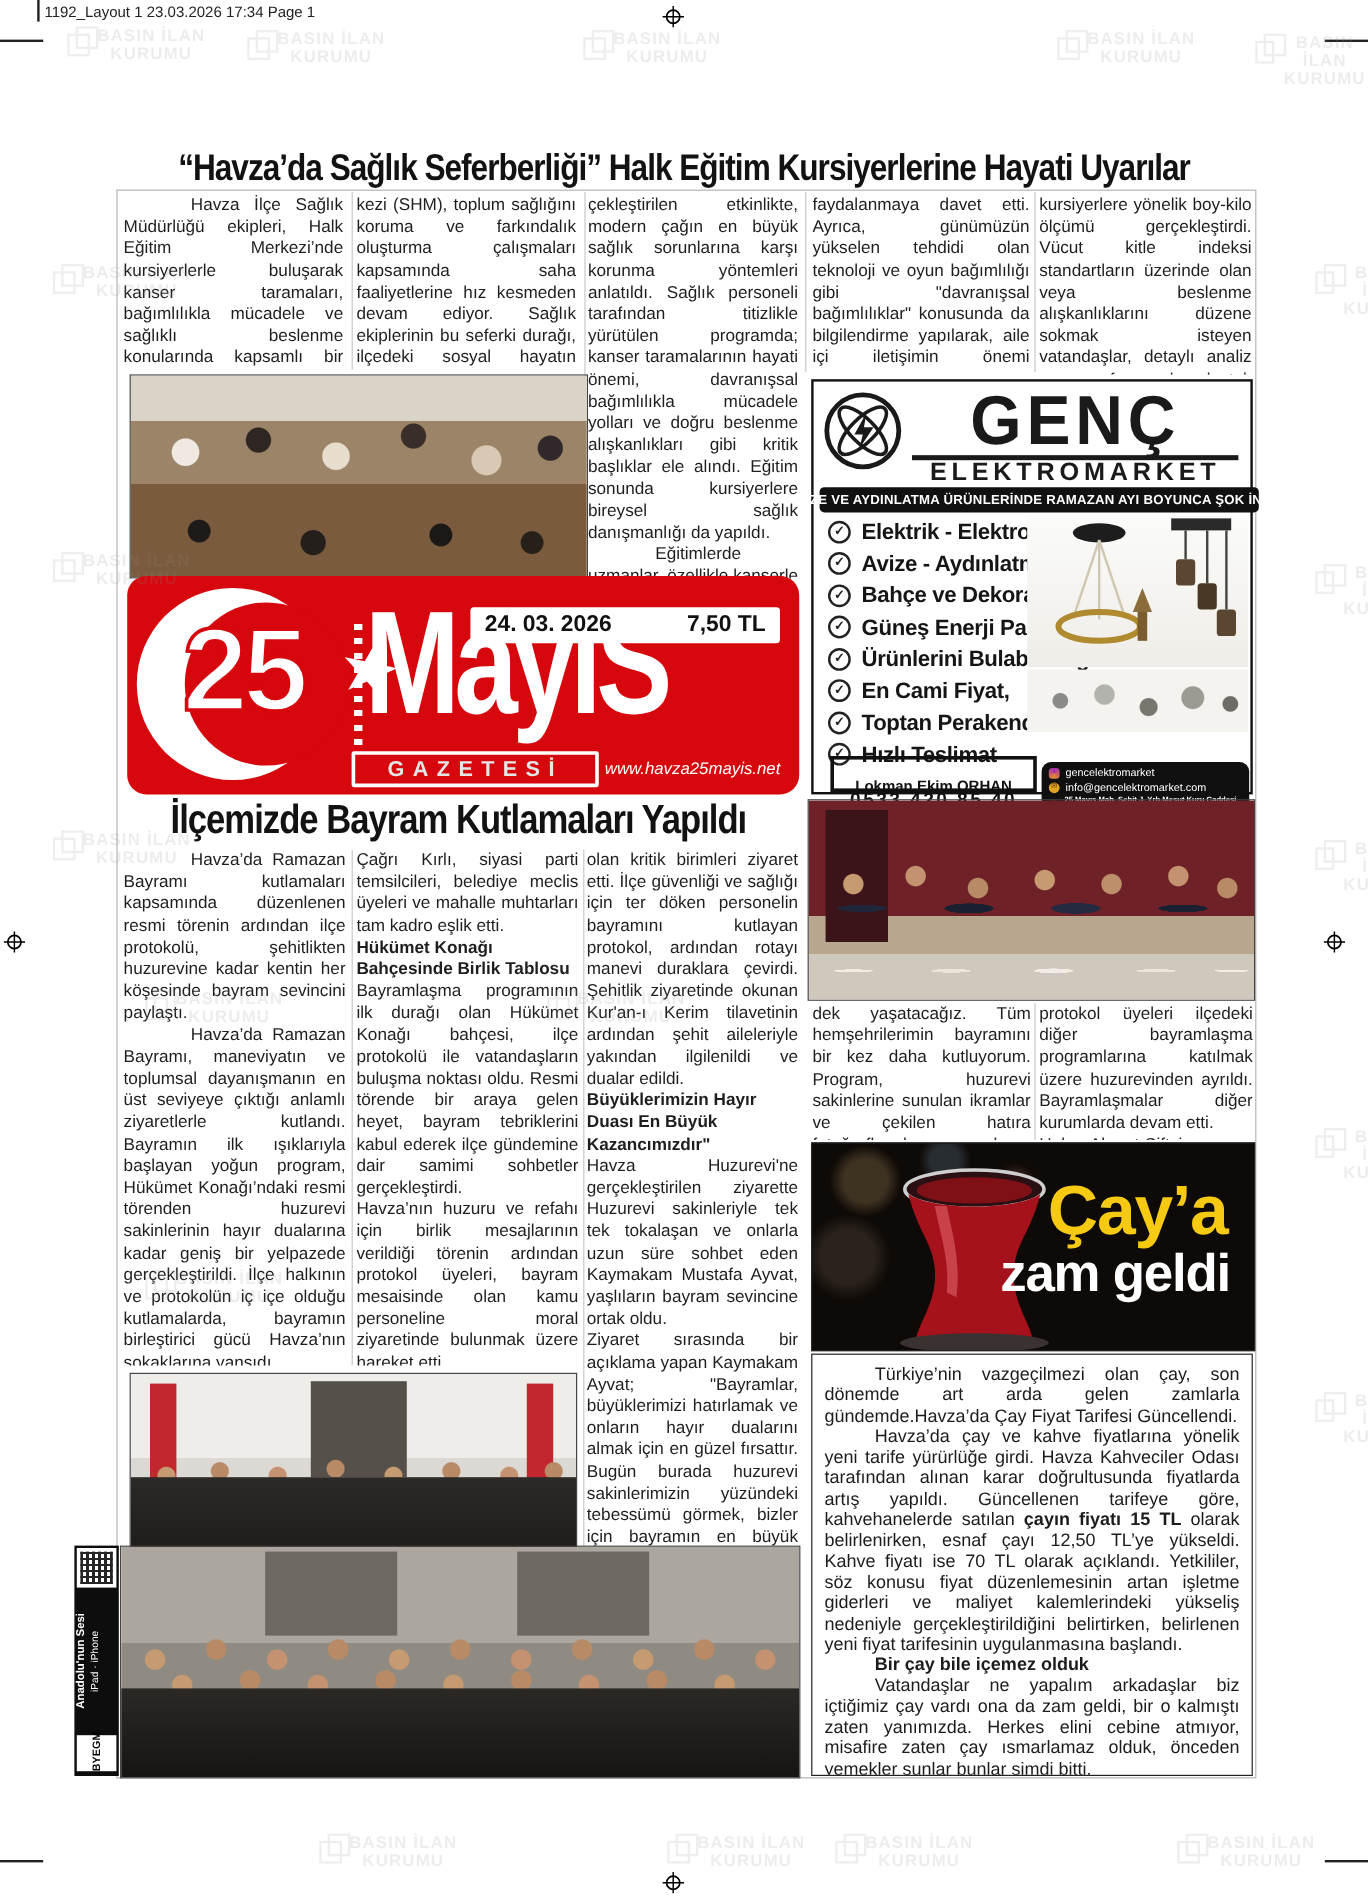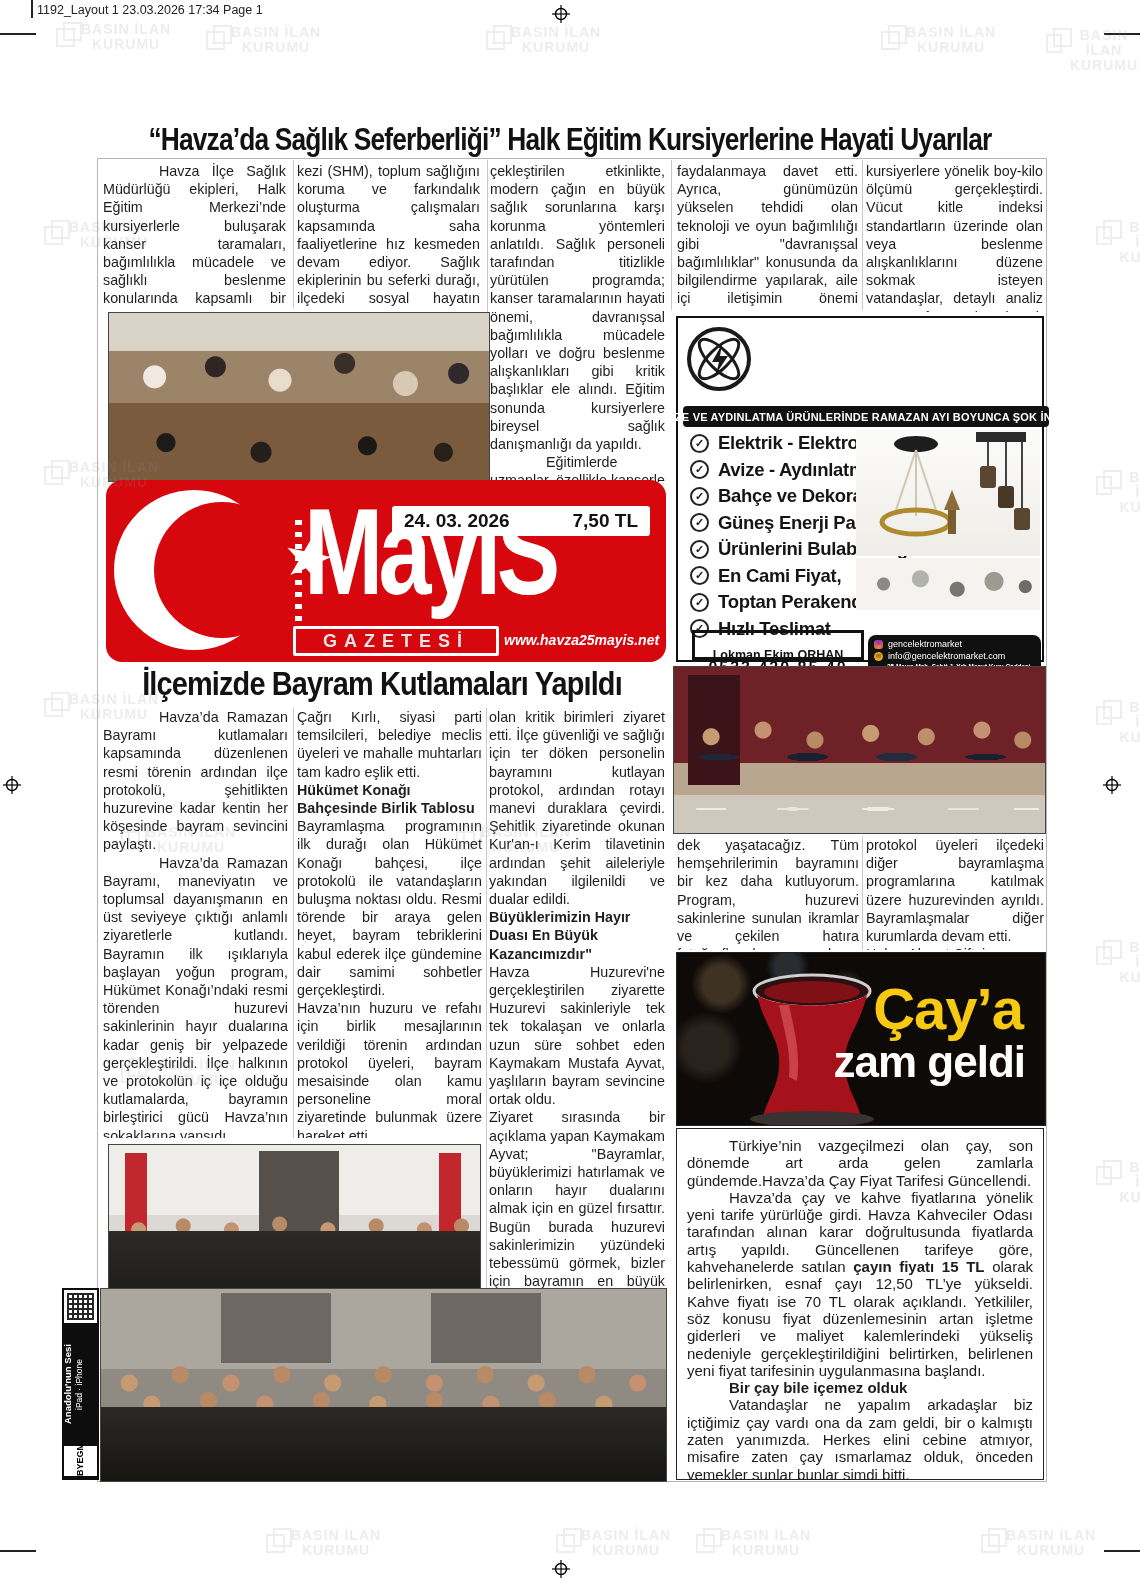--- a/index.html
+++ b/index.html
@@ -48,21 +48,21 @@
   .mast .star{position:absolute;left:176px;top:44px;font-size:58px;color:#fff;transform:rotate(12deg);z-index:2;}
   .mast .dashes{position:absolute;left:189px;top:40px;width:7px;height:104px;z-index:1;
                 background:repeating-linear-gradient(#fff 0 5px,transparent 5px 12px);}
   .mast .nm{position:absolute;left:198px;top:2px;font-size:122px;font-weight:bold;color:#fff;
             letter-spacing:-6px;transform:scaleX(.78);transform-origin:left;white-space:nowrap;z-index:2;}
   .mast .datebox{position:absolute;left:286px;top:16px;width:258px;height:30px;background:#fff;border-radius:3px;
                  display:flex;align-items:center;justify-content:space-between;padding:0 12px;box-sizing:border-box;
                  font-weight:bold;font-size:19px;color:#111;z-index:3;margin-top:10px;}
   .mast .gazbox{position:absolute;left:187px;top:146px;width:200px;height:24px;border:3px solid #fff;border-radius:2px;
                 color:#e5e5e5;font-weight:bold;font-size:18px;letter-spacing:7px;text-align:center;line-height:24px;z-index:3;}
-  .mast .site{position:absolute;left:398px;top:152px;color:#fff;font-weight:bold;font-style:italic;font-size:14px;z-index:3;}
+  .mast .site{position:absolute;left:398px;top:152px;color:#fff;font-weight:normal;font-style:italic;font-size:14px;z-index:3;}
 
   
   .ad{position:absolute;border:2.5px solid #111;background:#fff;box-sizing:border-box;}
   .ad .brand{position:absolute;left:82px;top:4px;width:272px;text-align:center;}
   .ad .brand .b1{font-size:55px;font-weight:bold;letter-spacing:4px;color:#1a1a1a;line-height:56px;
                  border-bottom:4px solid #1a1a1a;display:block;transform:scaleY(1.05);}
   .ad .brand .b2{font-size:21px;font-weight:bold;letter-spacing:4px;color:#1a1a1a;line-height:24px;display:block;}
   .ad .banner{position:absolute;left:5px;top:88px;width:354px;height:21px;background:#111;border-radius:4px;color:#fff;
               font-weight:bold;font-size:11px;display:flex;align-items:center;justify-content:center;
               white-space:nowrap;letter-spacing:.2px;padding-left:12px;}
@@ -289,20 +289,24 @@
 
   <div class="ad" style="left:676px;top:316px;width:368px;height:346px;">
     <div class="abs" style="left:8px;top:8px;">
       <svg width="66" height="66" viewBox="0 0 66 66">
         <circle cx="33" cy="33" r="30" fill="none" stroke="#1a1a1a" stroke-width="4"></circle>
         <ellipse cx="33" cy="33" rx="26" ry="10" fill="none" stroke="#1a1a1a" stroke-width="3" transform="rotate(45 33 33)"></ellipse>
         <ellipse cx="33" cy="33" rx="26" ry="10" fill="none" stroke="#1a1a1a" stroke-width="3" transform="rotate(-45 33 33)"></ellipse>
         <polygon points="36,18 26,36 33,36 30,48 42,30 34,30" fill="#1a1a1a"></polygon>
       </svg>
     </div>
+    <div class="brand">
+      <span class="b1">GENÇ</span>
+      <span class="b2">ELEKTROMARKET</span>
+    </div>
     <div class="banner">AVİZE VE AYDINLATMA ÜRÜNLERİNDE RAMAZAN AYI BOYUNCA ŞOK İNDİRİM.</div>
     <ul>
       <li>
           <span class="chk"></span>
           <span>Elektrik - Elektronik</span>
         </li>
       <li>
           <span class="chk"></span>
           <span>Avize - Aydınlatma</span>
         </li>
@@ -366,20 +370,21 @@
       <div class="row" style="margin-bottom:0;">
           <span class="pin"></span>
         <span class="addr"><span>25 Mayıs Mah. Şehit J. Yrb.Mesut Kuru Caddesi</span><br><span>No:37/1  (Aksu  Cami  Karşısı)  Havza/SAMSUN</span></span>
       </div>
     </div>
   </div>
 
   <div class="mast" style="left:106px;top:480px;width:560px;height:182px;">
     <div class="crescent-outer"></div>
     <div class="crescent-inner"></div>
+    <div class="num25">25</div>
     <div class="star">★</div>
     <div class="dashes"></div>
     <div class="nm">MayıS</div>
     <div class="datebox">
       <span>24. 03. 2026</span>
       <span>7,50 TL</span>
     </div>
     <div class="gazbox">GAZETESİ</div>
     <div class="site">www.havza25mayis.net</div>
   </div>

